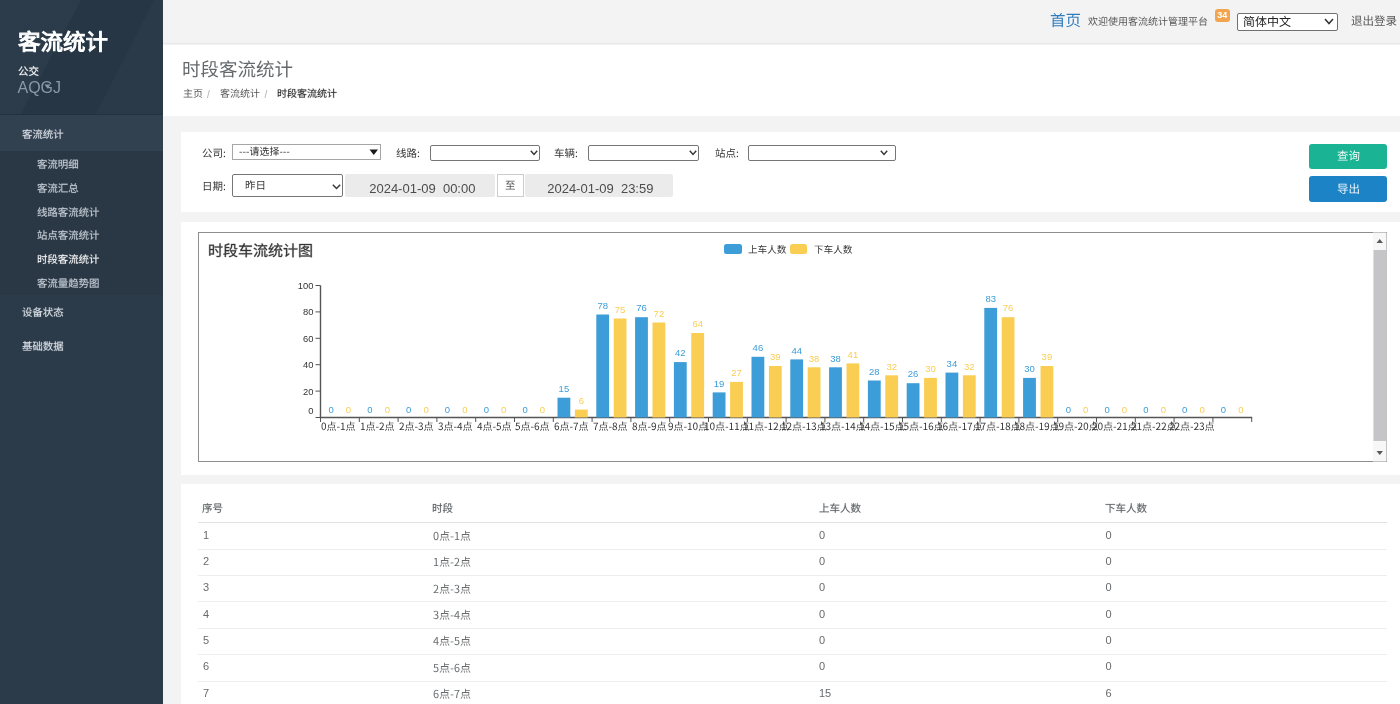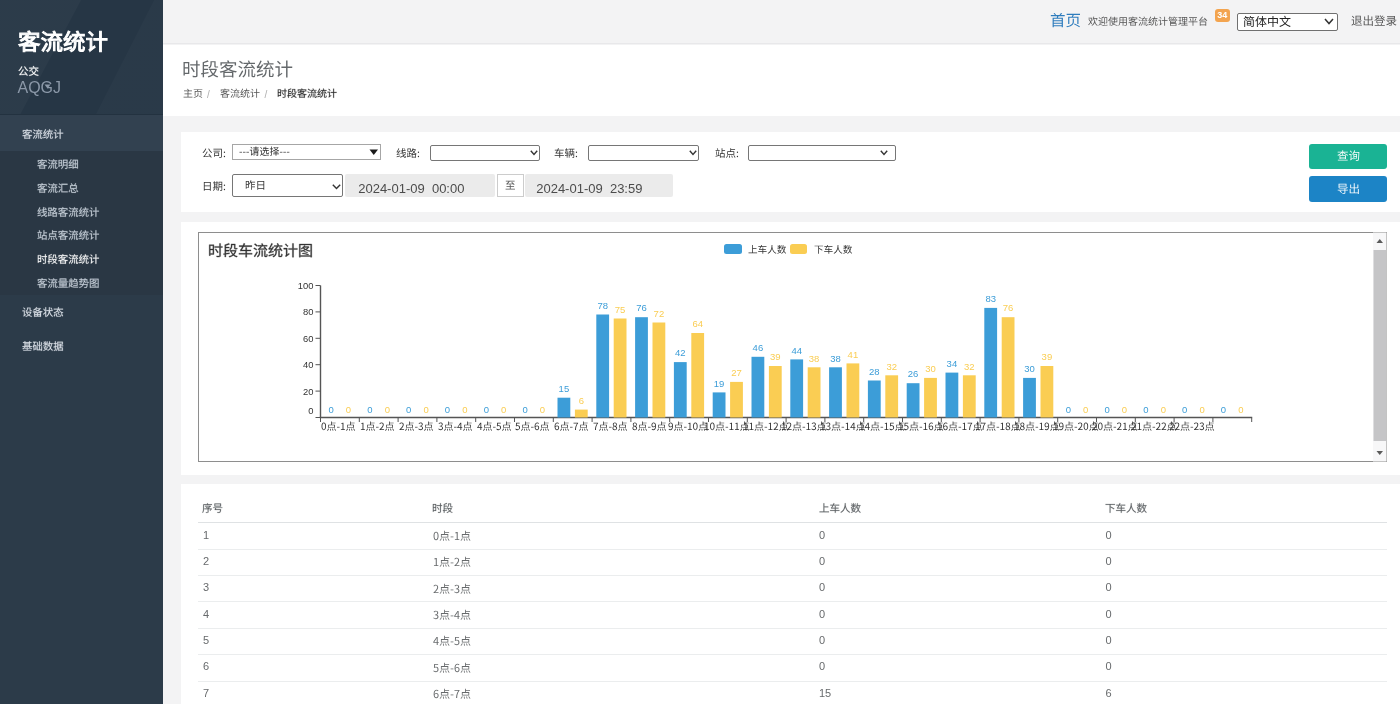--- a/index.html
+++ b/index.html
@@ -24,21 +24,21 @@
 .bc-sep { position:absolute; font-size:10px; color:#b0b0b0; }
 #filterbox { left:181px; top:132px; width:1219px; height:80px; background:#fff; }
 #chartbox { left:181px; top:221.5px; width:1219px; height:253.5px; background:#fff; }
 #chartpanel { left:197.5px; top:232px; width:1189px; height:230px; background:#fff; border:1px solid #8e8e8e; }
 #tablebox { left:181px; top:484px; width:1219px; height:220px; background:#fff; }
 .sel { position:absolute; background:#fff; border:1px solid #767676; border-radius:2px; }
 .gray-input { position:absolute; background:#ebebeb; border-radius:2px; }
 .btn { position:absolute; width:78px; border-radius:3px; }
 .rowline { position:absolute; left:197.5px; width:1189.5px; height:1px; background:#ebedee; }
 .num { position:absolute; font-size:11px; color:#676a6c; }
-.datetxt { position:absolute; font-size:13px; color:#4c4c4c; }
+.datetxt { position:absolute; font-size:13px; color:#4c4c4c;margin-left:11px; }
 </style></head>
 <body>
 <svg width="0" height="0" style="position:absolute">
     <defs>
       <path id="u2d" d="M46 245H302V315H46Z"></path>
       <path id="u30" d="M278 -13C417 -13 506 113 506 369C506 623 417 746 278 746C138 746 50 623 50 369C50 113 138 -13 278 -13ZM278 61C195 61 138 154 138 369C138 583 195 674 278 674C361 674 418 583 418 369C418 154 361 61 278 61Z"></path>
       <path id="u31" d="M88 0H490V76H343V733H273C233 710 186 693 121 681V623H252V76H88Z"></path>
       <path id="u32" d="M44 0H505V79H302C265 79 220 75 182 72C354 235 470 384 470 531C470 661 387 746 256 746C163 746 99 704 40 639L93 587C134 636 185 672 245 672C336 672 380 611 380 527C380 401 274 255 44 54Z"></path>
       <path id="u33" d="M263 -13C394 -13 499 65 499 196C499 297 430 361 344 382V387C422 414 474 474 474 563C474 679 384 746 260 746C176 746 111 709 56 659L105 601C147 643 198 672 257 672C334 672 381 626 381 556C381 477 330 416 178 416V346C348 346 406 288 406 199C406 115 345 63 257 63C174 63 119 103 76 147L29 88C77 35 149 -13 263 -13Z"></path>
       <path id="u34" d="M340 0H426V202H524V275H426V733H325L20 262V202H340ZM340 275H115L282 525C303 561 323 598 341 633H345C343 596 340 536 340 500Z"></path>

